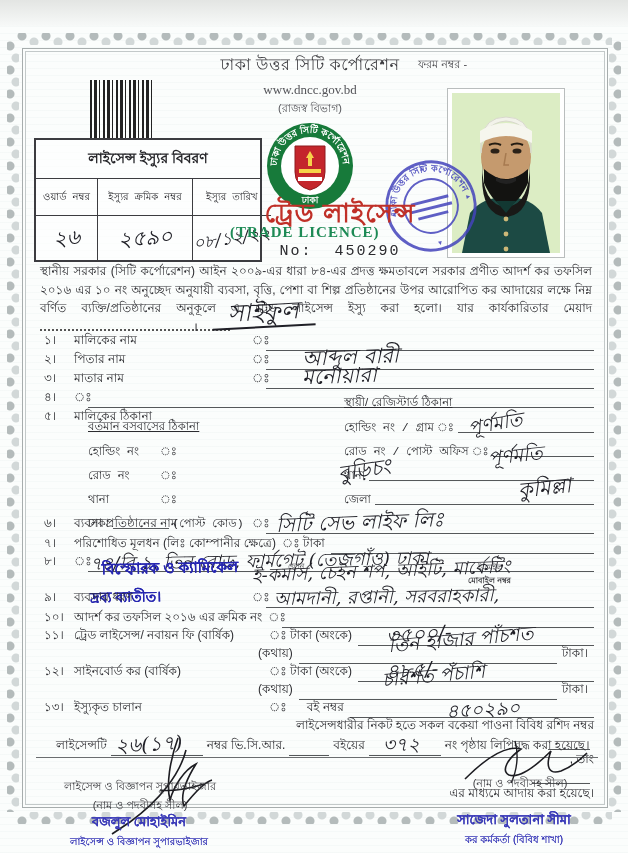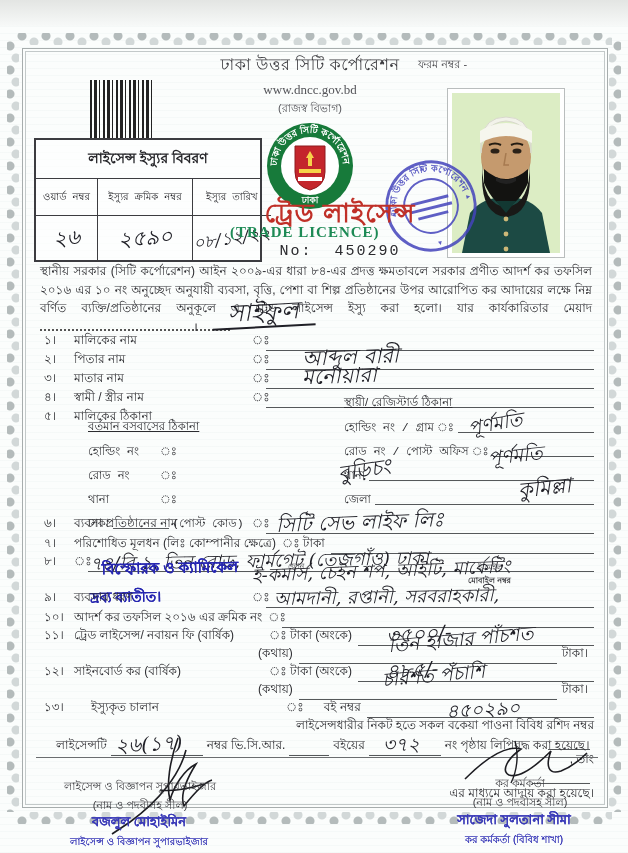--- a/index.html
+++ b/index.html
@@ -222,21 +222,20 @@
   <div class="frow" style="top:369px;">
     <span class="fno">৩।</span>
     <span class="flabel">মাতার নাম</span>
     <span class="colon">ঃ</span>
     <span class="fline">
         <span class="hw" style="font-size:21px;transform:rotate(-2deg);">মনোয়ারা</span>
       </span>
   </div>
   <div class="frow" style="top:388px;">
     <span class="fno">৪।</span>
-    <span class="flabel">স্বামী / স্ত্রীর নাম</span>
     <span class="colon">ঃ</span>
     <span class="fline"></span>
   </div>
   <div class="frow" style="top:407px;">
     <span class="fno">৫।</span>
     <span class="flabel auto">মালিকের ঠিকানা</span>
   </div>
 
   <div class="addr" style="left:88px;top:418px;width:190px;">
     <div class="head">বর্তমান বসবাসের ঠিকানা</div>
@@ -356,21 +355,21 @@
   </div>
   <div class="frow" style="top:680px;left:258px;">
     <span class="sub">(কথায়)</span>
     <span class="fline"></span>
     <span class="sub" style="padding-left:5px;">টাকা।</span>
   </div>
   <span class="hwabs" style="left:382px;top:666px;font-size:19px;transform:rotate(-5deg);">চারশত পঁচাশি</span>
 
   <div class="frow" style="top:698px;">
     <span class="fno">১৩।</span>
-    <span class="flabel" style="width:195px;margin-left:17px;">ইস্যুকৃত চালান</span>
+    <span class="flabel" style="width:195px;">ইস্যুকৃত চালান</span>
     <span class="sub">ঃ</span>
     <span class="sub" style="padding-left:14px;">বই নম্বর</span>
     <span class="fline"></span>
   </div>
   <span class="hwabs" style="left:446px;top:700px;font-size:19px;transform:rotate(-3deg);">৪৫০২৯০</span>
 
   <div class="fooline" style="top:716px;flex-direction:column;">
     <span>লাইসেন্সধারীর নিকট হতে সকল বকেয়া পাওনা বিবিধ রশিদ নম্বর</span>
     <span class="uline" style="width:42px;"></span>
     <span>, তাং</span>
@@ -406,21 +405,20 @@
     <div class="tt">লাইসেন্স ও বিজ্ঞাপন সুপারভাইজার</div>
     <div class="tt">অঞ্চল-০৫</div>
 
   </div>
 
   <svg class="sigsvg" style="left:455px;top:735px;width:140px;height:60px;" viewBox="0 0 140 60">
     <path d="M10,44 C34,20 52,10 66,14 C52,24 46,36 54,40 C66,44 84,28 96,16 C90,32 94,40 106,36 C116,32 126,24 132,18" stroke="#1d1d22" stroke-width="1.6" fill="none"></path>
     <path d="M60,6 C64,20 62,36 56,48" stroke="#1d1d22" stroke-width="1.4" fill="none"></path>
   </svg>
   <div class="sig-cap" style="left:430px;top:775px;width:180px;">
-    <div>কর কর্মকর্তা</div>
     <div>(নাম ও পদবীসহ সীল)</div>
   </div>
   <div class="officer-stamp" style="left:408px;top:810px;width:212px;">
     <div class="nm">সাজেদা সুলতানা সীমা</div>
     <div class="tt">কর কর্মকর্তা (বিবিধ শাখা)</div>
     <div class="tt">অঞ্চল-৫, কারওয়ান বাজার</div>
 
   </div>
 </div>
 

